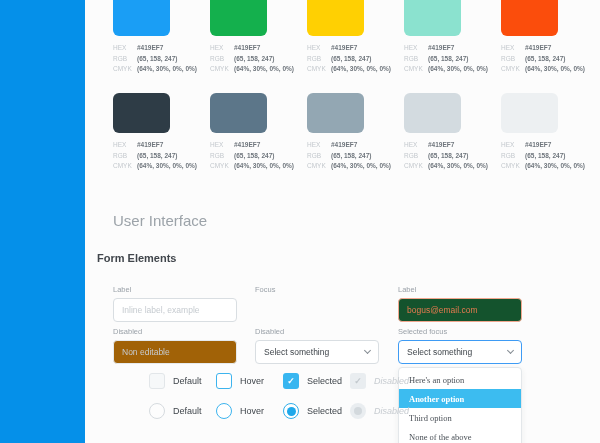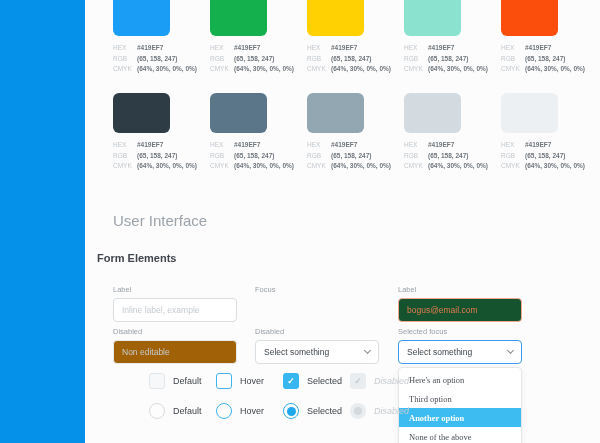--- a/index.html
+++ b/index.html
@@ -290,22 +290,22 @@
   </div>
 </div>
 <div class="f-col c3 r-bot">
   <div class="f-label">Selected focus</div>
   <div class="f-input dropdown focus">
     <span>Select something</span>
     <span class="chev"></span>
   </div>
   <div class="menu">
     <div class="menu-item">Here's an option</div>
+    <div class="menu-item highlighted">Another option</div>
     <div class="menu-item">Third option</div>
-    <div class="menu-item highlighted">Another option</div>
     <div class="menu-item">None of the above</div>
   </div>
 </div>
 
 <div class="state-row checks">
   <div class="grp">
     <span class="cb default"></span>
     <span class="lbl">Default</span>
   </div>
   <div class="grp">

